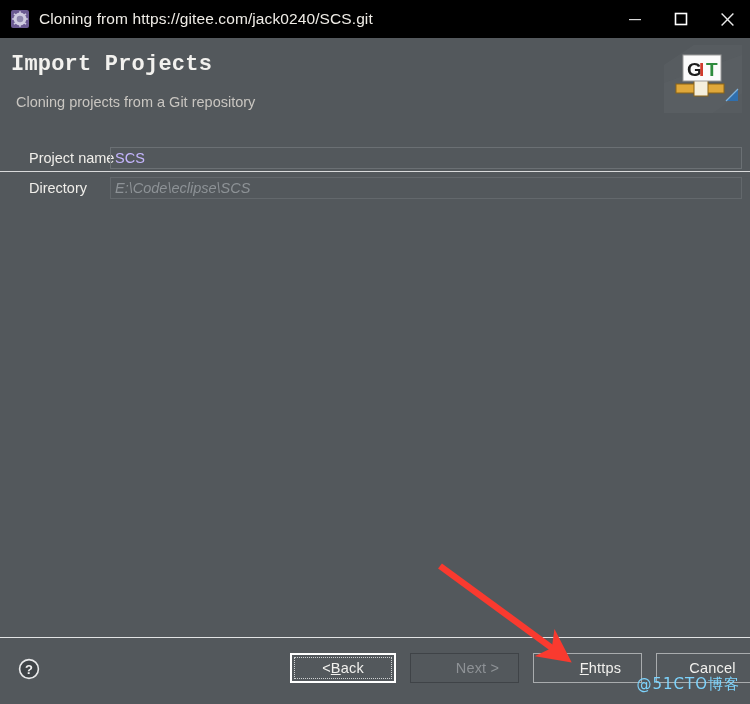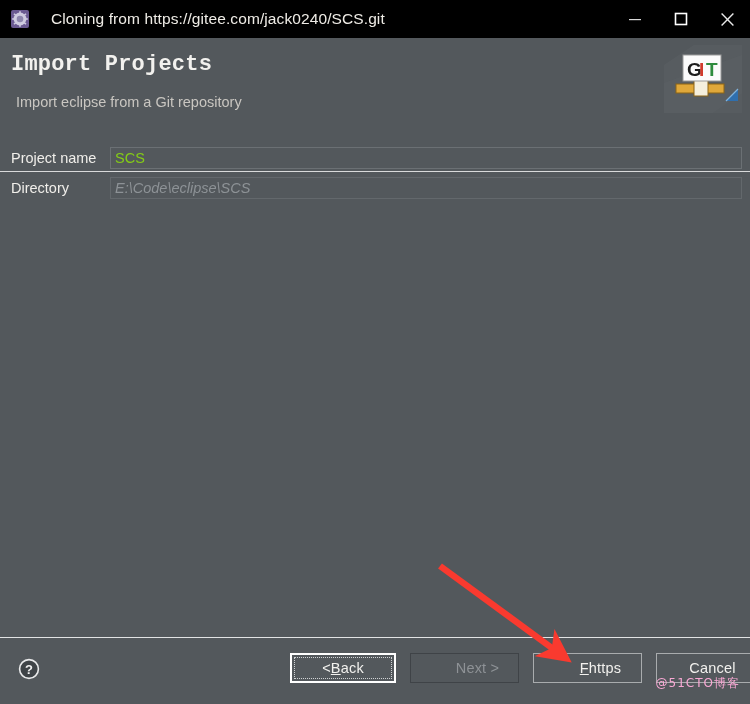--- a/index.html
+++ b/index.html
@@ -24,21 +24,20 @@
 
   
   #titlebar {
     position: absolute;
     left: 0; top: 0;
     width: 750px;
     height: 38px;
     background: #000000;
     display: flex;
     align-items: center;
-    gap: 12px;
   }
   #title-icon {
     width: 18px;
     height: 18px;
     margin-left: 11px;
     margin-right: 10px;
     background: #6b5a92;
     border-radius: 2px;
     position: relative;
     flex: 0 0 auto;
@@ -120,35 +119,35 @@
     width: 750px;
     height: 24px;
     display: flex;
     align-items: center;
   }
   #row-project { top: 12px; }
   #row-directory { top: 42px; }
 
   .field-label {
     width: 110px;
-    padding-left: 11px;
+    padding-left: 29px;
     box-sizing: border-box;
     font-size: 14.5px;
     color: #f0eeea;
     white-space: nowrap;
   }
   .field-input {
     flex: 1 1 auto;
     margin-right: 8px;
     height: 22px;
     line-height: 22px;
     box-sizing: border-box;
     border: 1px solid #6b7074;
     background: transparent;
-    color: #84cc16;
+    color: #c4b5fd;
     font-size: 14.5px;
     padding-left: 4px;
     font-family: "Liberation Sans", sans-serif;
     outline: none;
   }
   .field-input.disabled {
     color: #8d9296;
     border-color: #63686c;
     font-style: italic;
   }
@@ -228,22 +227,22 @@
     width: 750px;
     height: 704px;
     pointer-events: none;
   }
 
   
   #watermark {
     position: absolute;
     right: 10px;
     top: 675px;
-    font-size: 12px;
-    color: #f9a8d4;
+    font-size: 15px;
+    color: #7dd3fc;
     letter-spacing: 1px;
     font-family: "DejaVu Sans", sans-serif;
   }
 </style>
 </head>
 <body>
 
 <div id="window">
 
   <div id="titlebar">
@@ -283,21 +282,21 @@
       <div class="win-btn">
         <svg width="15" height="15" viewBox="0 0 15 15" aria-hidden="true">
           <path d="M1.6 1.6 L13.4 13.4 M13.4 1.6 L1.6 13.4" stroke="#e8e8e8" stroke-width="1.4"></path>
         </svg>
       </div>
     </div>
   </div>
 
   <div id="header">
     <div id="page-title">Import Projects</div>
-    <div id="page-subtitle">Import eclipse from a Git repository</div>
+    <div id="page-subtitle">Cloning projects from a Git repository</div>
 
     <div id="git-logo">
       <svg width="78" height="72" viewBox="0 0 78 72" aria-hidden="true">
 
         <path d="M0 22 L30 2 L78 2 L78 50 L48 70 L0 70 Z" fill="#5b6064" opacity="0.55"></path>
         <path d="M0 40 L78 12 L78 70 L0 70 Z" fill="#5d6266" opacity="0.45"></path>
 
         <rect x="12" y="41" width="48" height="9" fill="#e0a83a" stroke="#8d6415" stroke-width="1"></rect>
         <rect x="30" y="36" width="14" height="17" fill="#f5efdd" stroke="#8d6415" stroke-width="1"></rect>
 

